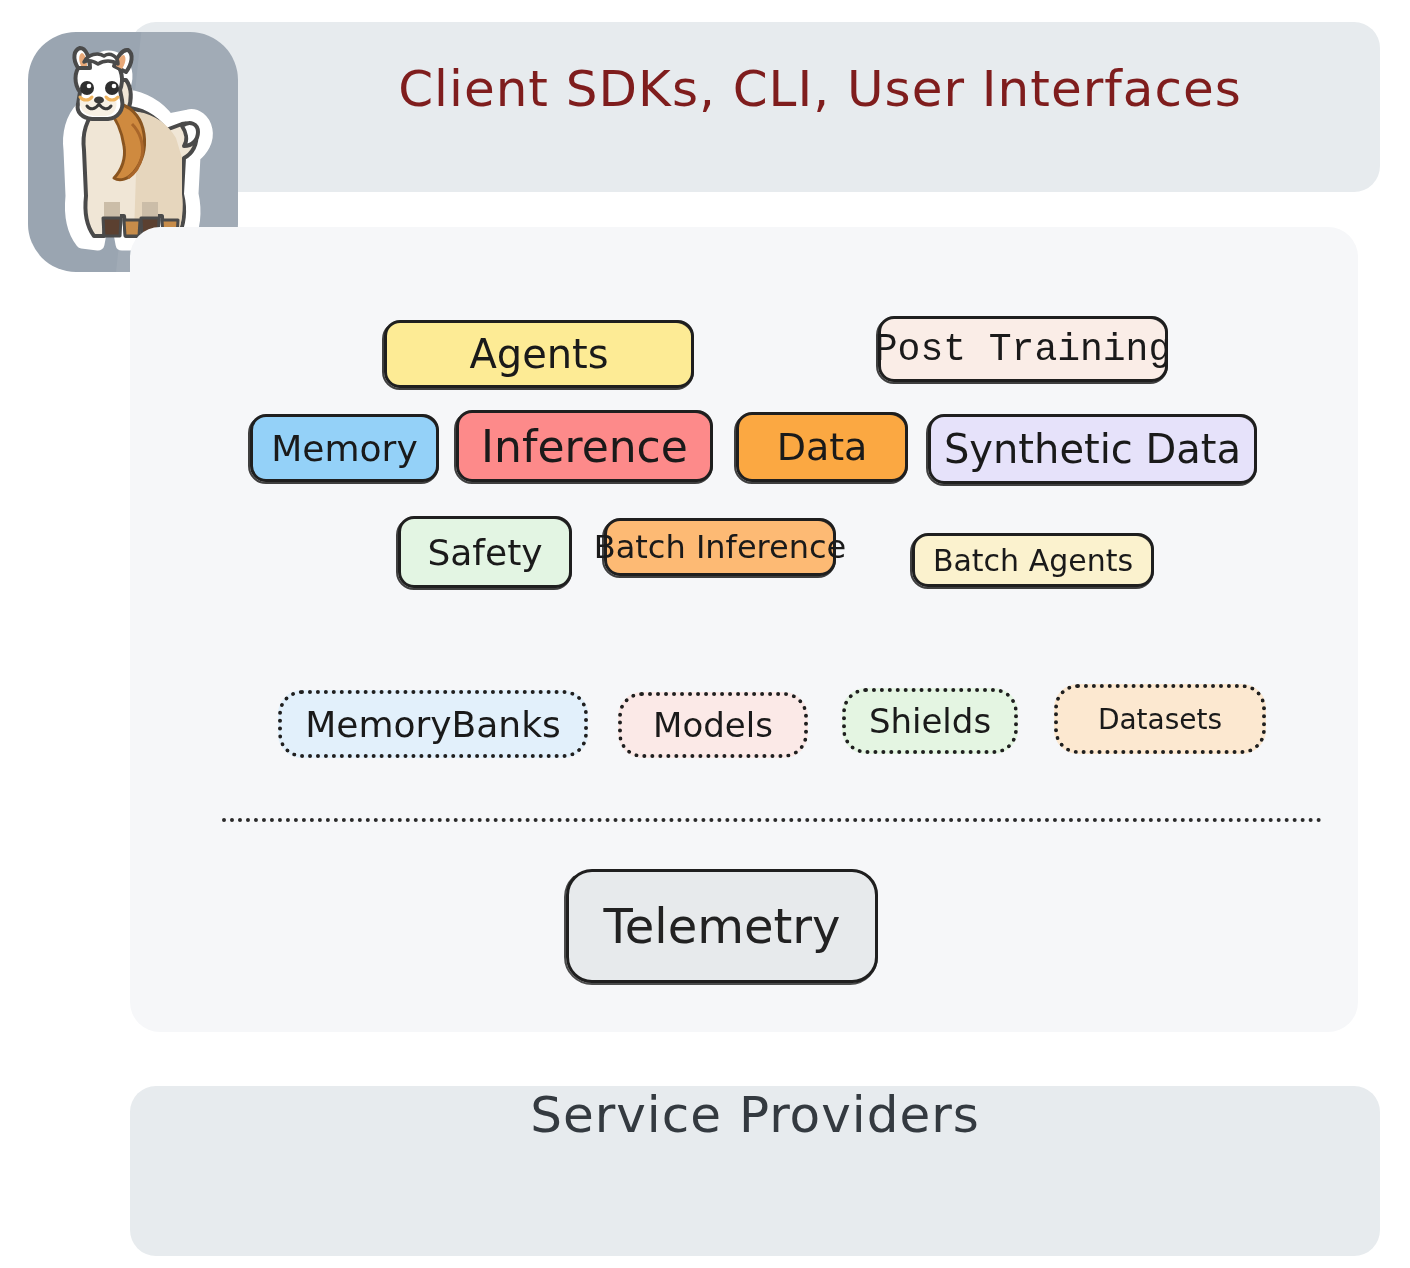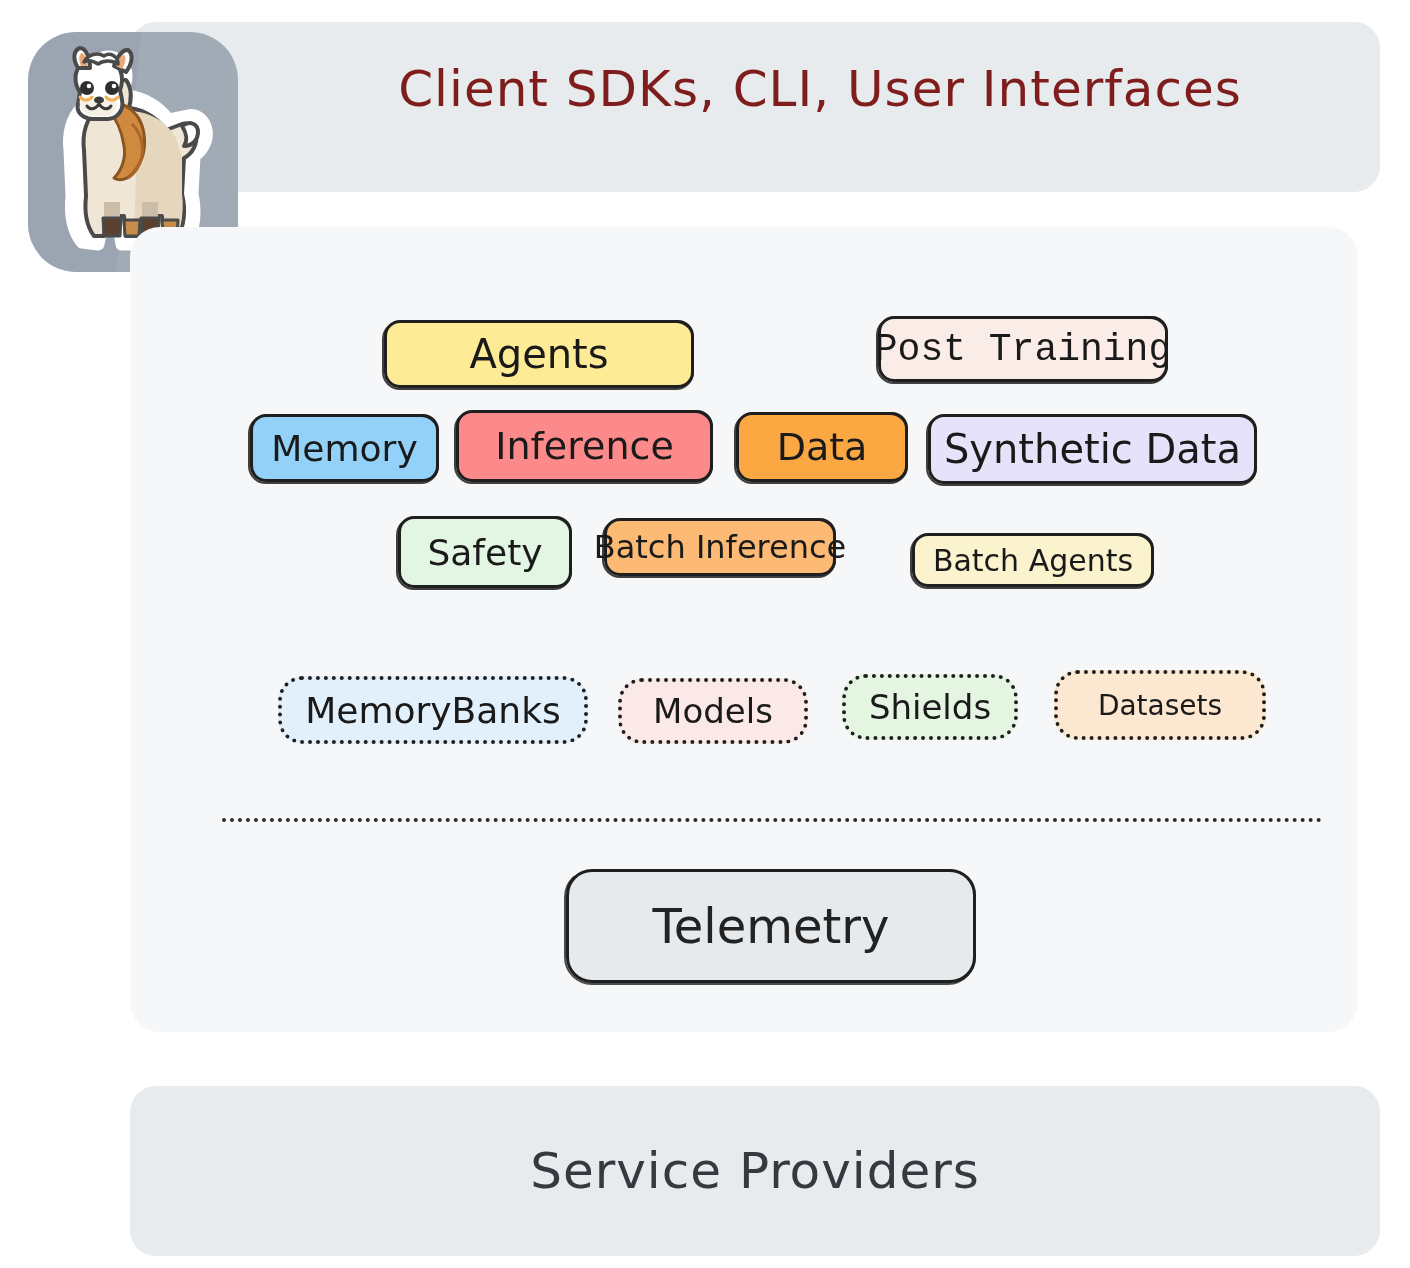--- a/index.html
+++ b/index.html
@@ -113,38 +113,39 @@
     position: absolute;
     box-sizing: border-box;
     display: flex;
     align-items: center;
     justify-content: center;
     color: #1a1a1a;
     border: 4px dotted #1f1f1f;
     border-radius: 24px;
     font-family: "DejaVu Sans", sans-serif;
     white-space: nowrap;
+    margin-top: 14px;
   }
 
   
   #api-divider {
     position: absolute;
     left: 222px;
     top: 818px;
     width: 1100px;
     height: 0;
     border-top: 4px dotted #2b2b2b;
   }
 
   
   #telemetry-box {
     position: absolute;
     left: 566px;
     top: 869px;
-    width: 410px;
+    width: 312px;
     height: 114px;
     background: #e7eaec;
     border: 3px solid #1f1f1f;
     border-radius: 26px;
     box-sizing: border-box;
     display: flex;
     align-items: center;
     justify-content: center;
     font-size: 48px;
     color: #222;
@@ -165,21 +166,21 @@
   
   #footer-band {
     position: absolute;
     left: 130px;
     top: 1086px;
     width: 1250px;
     height: 170px;
     background: #e7ebee;
     border-radius: 26px;
     display: flex;
-    align-items: center;
+    align-items: flex-start;
     justify-content: center;
   }
   #footer-title {
     font-size: 50px;
     color: #343a40;
     letter-spacing: 1px;
   }
 </style>
 </head>
 <body>
@@ -241,21 +242,21 @@
   <div class="sketch-box" style="left:384px; top:320px; width:310px; height:68px; font-size:40px; background:#fdeb95;">
     <span>Agents</span>
   </div>
   <div class="sketch-box" style="left:878px; top:316px; width:290px; height:66px; font-size:38px; background:#faede7;font-family:Liberation Mono, monospace;">
     <span>Post Training</span>
   </div>
 
   <div class="sketch-box" style="left:250px; top:414px; width:189px; height:68px; font-size:36px; background:#94d1f8;">
     <span>Memory</span>
   </div>
-  <div class="sketch-box" style="left:456px; top:410px; width:257px; height:72px; font-size:38px; background:#fd8a8a;">
+  <div class="sketch-box" style="left:456px; top:410px; width:257px; height:72px; font-size:44px; background:#fd8a8a;">
     <span>Inference</span>
   </div>
   <div class="sketch-box" style="left:736px; top:412px; width:172px; height:70px; font-size:38px; background:#fba842;">
     <span>Data</span>
   </div>
   <div class="sketch-box" style="left:928px; top:414px; width:329px; height:70px; font-size:40px; background:#e6e2fa;">
     <span>Synthetic Data</span>
   </div>
 
   <div class="sketch-box" style="left:398px; top:516px; width:174px; height:72px; font-size:36px; background:#e3f5e3;">

